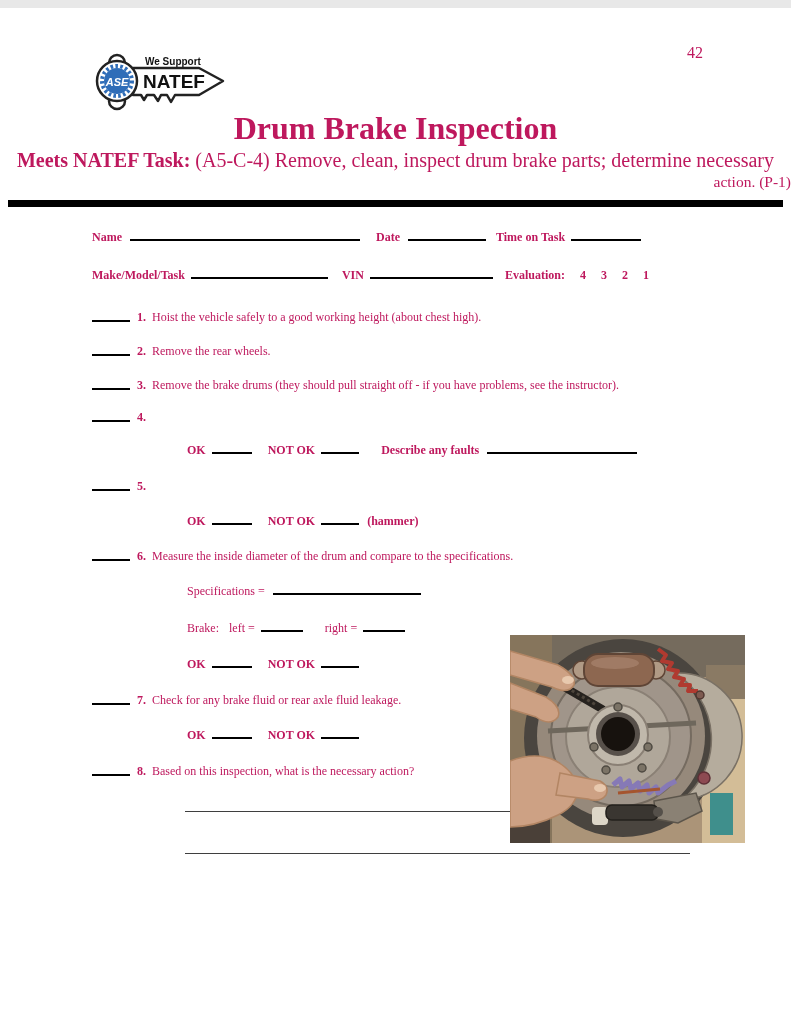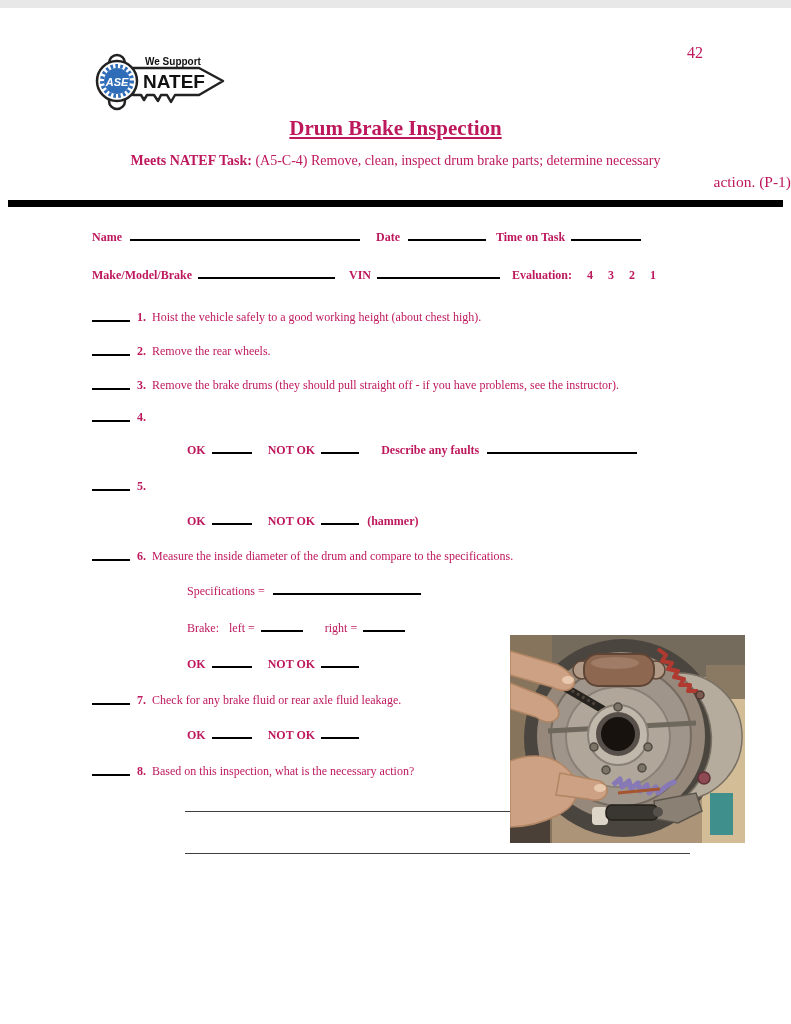--- a/index.html
+++ b/index.html
@@ -4,22 +4,22 @@
 <style>
   html,body{margin:0;padding:0;background:#e8e8e8;}
   .page{
     position:relative;width:791px;height:1024px;background:#ffffff;
     font-family:"Liberation Serif",serif;color:#be185d;overflow:hidden;
     margin:8px auto;
   }
   
   .page-number{position:absolute;top:36px;right:88px;font-size:16px;}
   .logo{position:absolute;left:93px;top:42px;width:134px;height:64px;}
-  .title{margin:0;padding-top:104px;text-align:center;font-size:21px;font-weight:bold;line-height:32px;text-decoration:underline;}
-  .task-line{ text-align:center;font-size:14px;line-height:21px;margin-top:6px;}
+  .title{margin:0;padding-top:104px;text-align:center;font-size:32px;font-weight:bold;line-height:32px;}
+  .task-line{ text-align:center;font-size:20px;line-height:21px;margin-top:6px;}
   .task-line .b{font-weight:bold;}
   .task-line2{text-align:right;font-size:15.5px;line-height:21px;}
   .rule{height:7px;background:#000;margin:8px 8px 0 8px;}
   
   .sheet{padding:20px 12px 0 92px;font-size:12px;line-height:20px;}
   .b{font-weight:bold;}
   .blank{display:inline-block;height:12px;border-bottom:2px solid #000;}
   .w230{width:230px;} .w137{width:137px;} .w123{width:123px;} .w78{width:78px;}
   .w70{width:70px;} .w40{width:40px;} .w38{width:38px;} .w150{width:150px;}
   .w148{width:148px;} .w42{width:42px;}
@@ -79,21 +79,21 @@
 
   <div class="rule"></div>
 
   <div class="sheet">
 
     <div class="form-row">
       <span class="b">Name</span><span class="blank w230 ml8"></span><span class="b ml16">Date</span><span class="blank w78 ml8"></span><span class="b ml10">Time on Task</span><span class="blank w70 ml6"></span>
     </div>
 
     <div class="form-row">
-      <span class="b">Make/Model/Brake</span><span class="blank w137 ml6"></span><span class="b ml14">VIN</span><span class="blank w123 ml6"></span><span class="b ml12">Evaluation:</span><span class="eval-num">4</span><span class="eval-num">3</span><span class="eval-num">2</span><span class="eval-num">1</span>
+      <span class="b">Make/Model/Task</span><span class="blank w137 ml6"></span><span class="b ml14">VIN</span><span class="blank w123 ml6"></span><span class="b ml12">Evaluation:</span><span class="eval-num">4</span><span class="eval-num">3</span><span class="eval-num">2</span><span class="eval-num">1</span>
     </div>
 
     <div class="steps">
 
       <div class="step mb14">
         <span class="sblank"></span>
         <span class="num">1.</span>
         <span class="txt">Hoist the vehicle safely to a good working height (about chest high).</span>
       </div>
 

